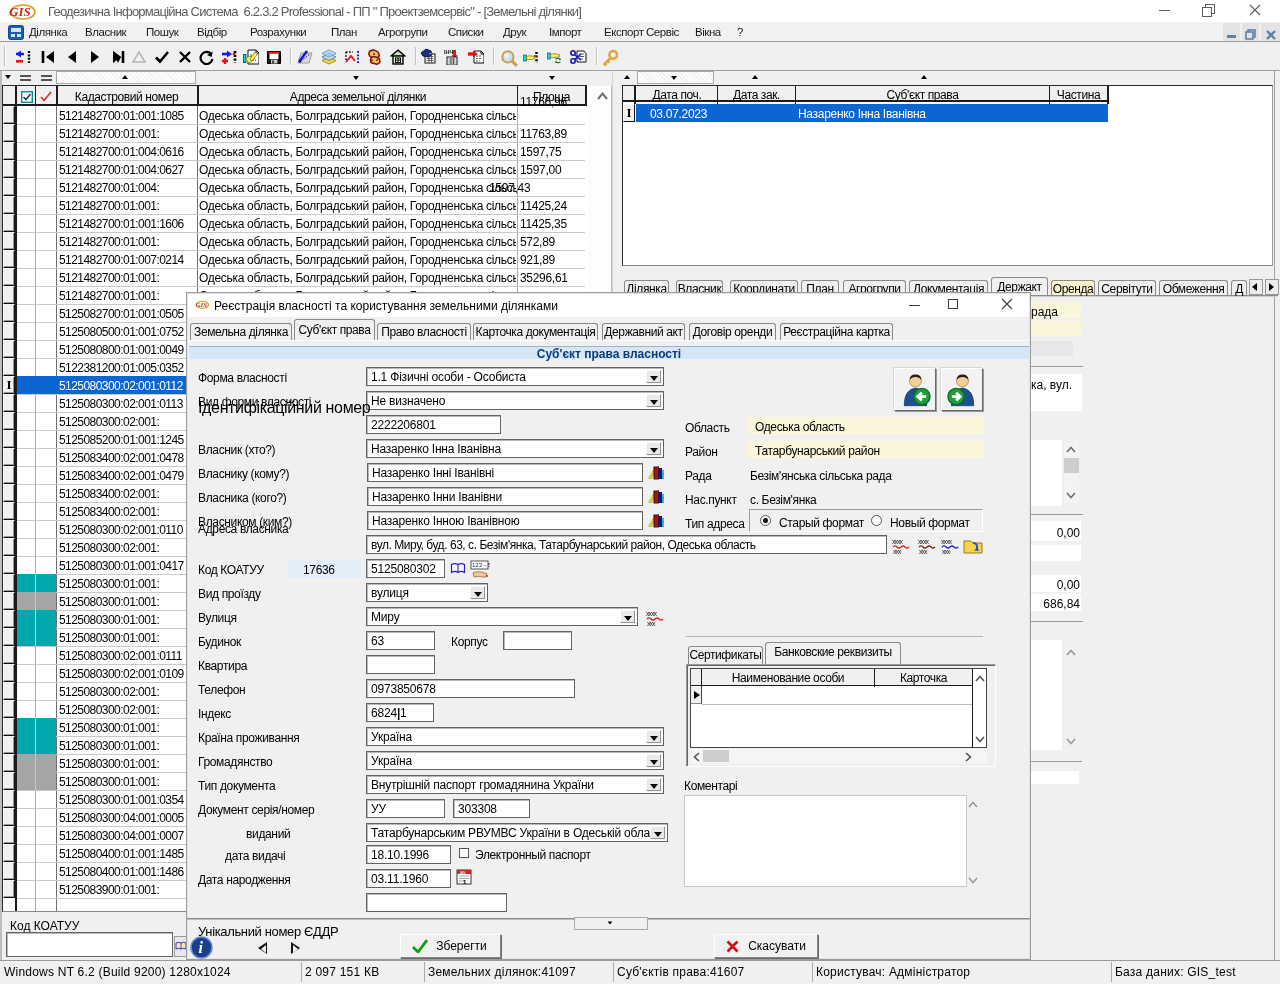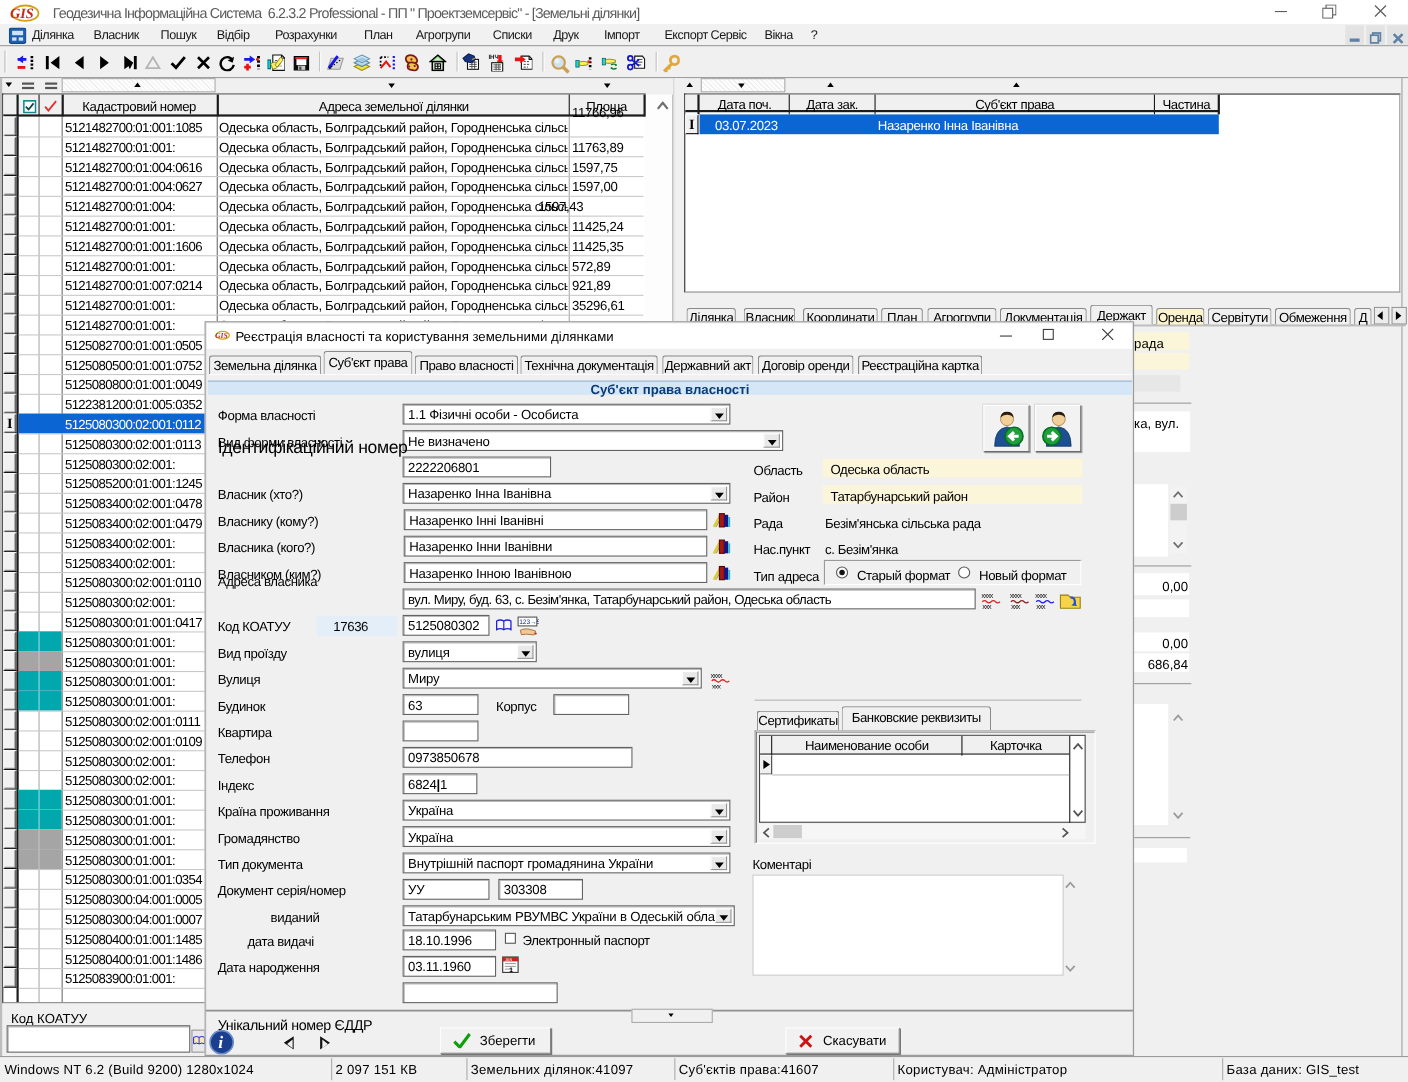--- a/index.html
+++ b/index.html
@@ -513,34 +513,34 @@
 </svg>
 <div class="a" style="left:214px;top:299px;font-size:12px">Реєстрація власності та користування земельними ділянками</div>
 <div class="a" style="left:909px;top:305px;width:11px;height:1px;background:#3c3c3c"></div>
 <div class="a" style="left:948px;top:299px;width:10px;height:10px;border:1px solid #3c3c3c"></div>
 <svg class="a" style="left:1001px;top:298px" width="12" height="12">
     <path d="M1 1 L11 11 M11 1 L1 11" stroke="#3c3c3c" stroke-width="1.1"></path>
   </svg>
 <div class="tab" style="left:190px;top:323px;width:102px;height:18px;background:#f0f0f0;font-size:12px;letter-spacing:-0.4px;padding-top:1px">Земельна ділянка</div>
 <div class="tab" style="left:294px;top:319px;width:81px;height:22px;background:#f0f0f0;font-size:12px;letter-spacing:-0.4px;padding-top:3px">Суб'єкт права</div>
 <div class="tab" style="left:377px;top:323px;width:94px;height:18px;background:#f0f0f0;font-size:12px;letter-spacing:-0.4px;padding-top:1px">Право власності</div>
-<div class="tab" style="left:473px;top:323px;width:125px;height:18px;background:#f0f0f0;font-size:12px;letter-spacing:-0.4px;padding-top:1px">Технічна документація</div>
+<div class="tab" style="left:473px;top:323px;width:125px;height:18px;background:#f0f0f0;font-size:12px;letter-spacing:-0.4px;padding-top:1px">Карточка документація</div>
 <div class="tab" style="left:602px;top:323px;width:83px;height:18px;background:#f0f0f0;font-size:12px;letter-spacing:-0.4px;padding-top:1px">Державний акт</div>
 <div class="tab" style="left:689px;top:323px;width:87px;height:18px;background:#f0f0f0;font-size:12px;letter-spacing:-0.4px;padding-top:1px">Договір оренди</div>
 <div class="tab" style="left:780px;top:323px;width:113px;height:18px;background:#f0f0f0;font-size:12px;letter-spacing:-0.4px;padding-top:1px">Реєстраційна картка</div>
 <div class="a" style="left:190px;top:340px;width:839px;height:1px;background:#fdfdfd"></div>
 <div class="a" style="left:189px;top:346px;width:840px;height:13px;background:#d5e6f6;border-top:1px solid #9ab6cd"></div>
 <div class="a" style="left:189px;top:347px;width:840px;text-align:center;font-size:12px;font-weight:bold;color:#0a3c78">Суб'єкт права власності</div>
 <div class="lbl" style="left:198px;top:371px;font-size:12px">Форма власності</div>
 <div class="a inp" style="left:366px;top:367px;width:298px;height:19px">
     <span class="t" style="letter-spacing:-0.2px">1.1 Фізичні особи - Особиста</span>
     <span class="cmb-a"></span>
   </div>
 <div class="lbl" style="left:198px;top:395px;font-size:12px">Вид форми власності</div>
-<div class="a inp" style="left:366px;top:391px;width:346px;height:19px">
+<div class="a inp" style="left:366px;top:391px;width:298px;height:19px">
     <span class="t" style="letter-spacing:-0.2px">Не визначено</span>
     <span class="cmb-a"></span>
   </div>
 <div class="lbl" style="left:198px;top:399px;font-size:16px">Ідентифікаційний номер</div>
 <div class="a inp" style="left:366px;top:415px;width:135px;height:19px">
     <span class="t" style="letter-spacing:-0.2px">2222206801</span>
   </div>
 <div class="lbl" style="left:198px;top:443px;font-size:12px">Власник (хто?)</div>
 <div class="a inp" style="left:366px;top:439px;width:298px;height:19px">
     <span class="t" style="letter-spacing:-0.2px">Назаренко Інна Іванівна</span>

